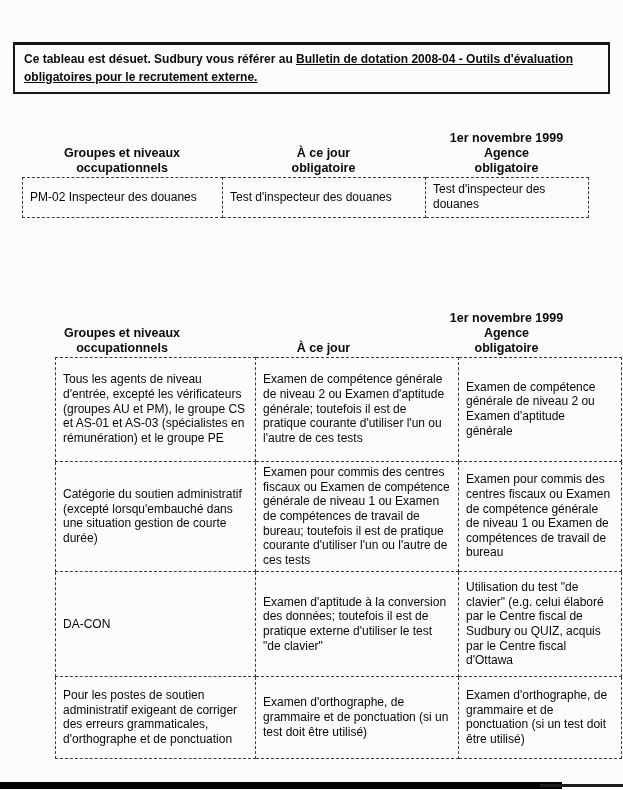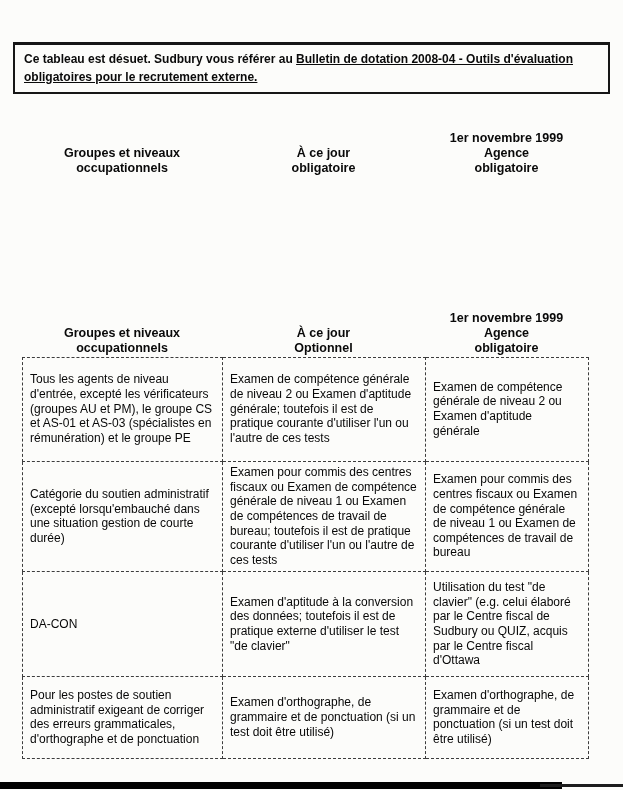--- a/index.html
+++ b/index.html
@@ -41,21 +41,21 @@
   table.grid td{
     border:1px dashed #3c3c3c;
     padding:3px 7px 4px 7px;
     vertical-align:middle;
     font-size:12px;line-height:1.22;color:#070707;
     overflow:hidden;
   }
   table.grid{border:1px dashed #2c2c2c;}
   #t1{top:177px;}
   #t1 tr{height:40px;}
-  #t2{top:357px;}
+  #t2{top:357px;margin-left:33px;}
   #t2 tr.r1{height:104px;}
   #t2 tr.r2{height:108px;}
   #t2 tr.r3{height:105px;}
   #t2 tr.r4{height:82px;}
   #t2 tr.r1 td{vertical-align:middle;}
   .hdr1{top:131px;}
   .hdr2{top:311px;}
   
   .scan-bar{
     position:absolute;left:0;top:782px;height:7px;width:562px;
@@ -89,31 +89,35 @@
   </div>
 </div>
 
 <table class="grid" id="t1">
   <colgroup>
       <col class="c1" style="width:200px">
       <col class="c2" style="width:203px">
       <col class="c3" style="width:163px">
     </colgroup>
   <tbody>
+  <tr>
+    <td>PM-02 Inspecteur des douanes</td>
+    <td>Test d'inspecteur des douanes</td>
+    <td>Test d'inspecteur des douanes</td>
+  </tr>
 </tbody>
   </table>
 
 <div class="hdr-row hdr2">
   <div class="hdr-cell c1">
     <span>Groupes et niveaux</span>
     <span>occupationnels</span>
   </div>
   <div class="hdr-cell c2">
     <span>À ce jour</span>
-    <span>Optionnel</span>
   </div>
   <div class="hdr-cell c3">
     <span>1er novembre 1999</span>
     <span>Agence</span>
     <span>obligatoire</span>
   </div>
 </div>
 
 <table class="grid" id="t2">
   <colgroup>

